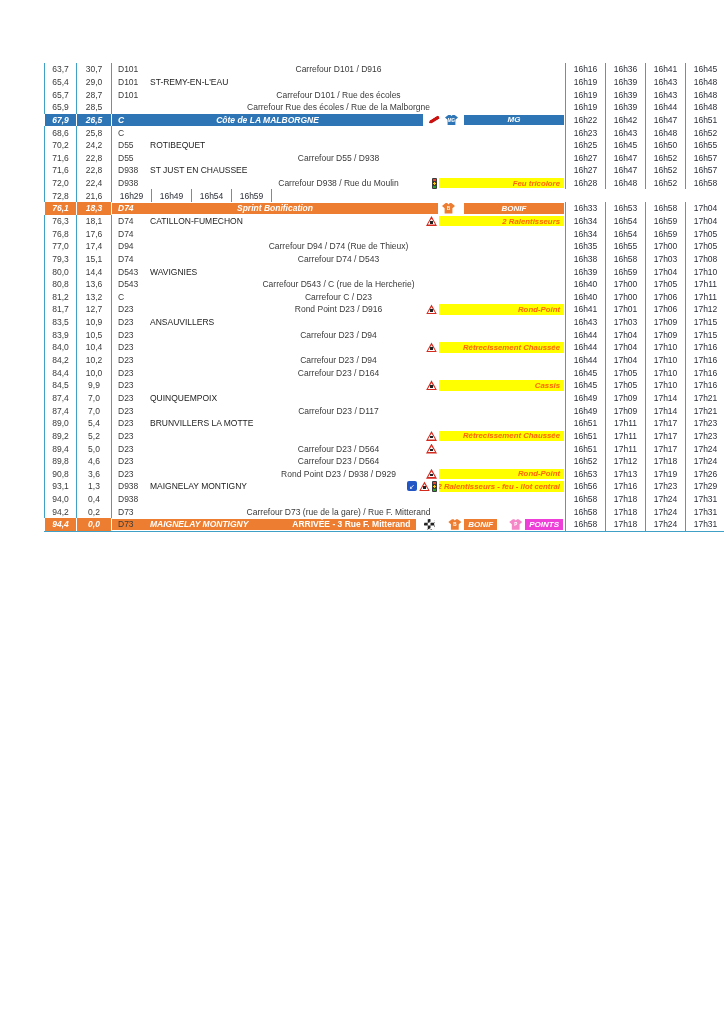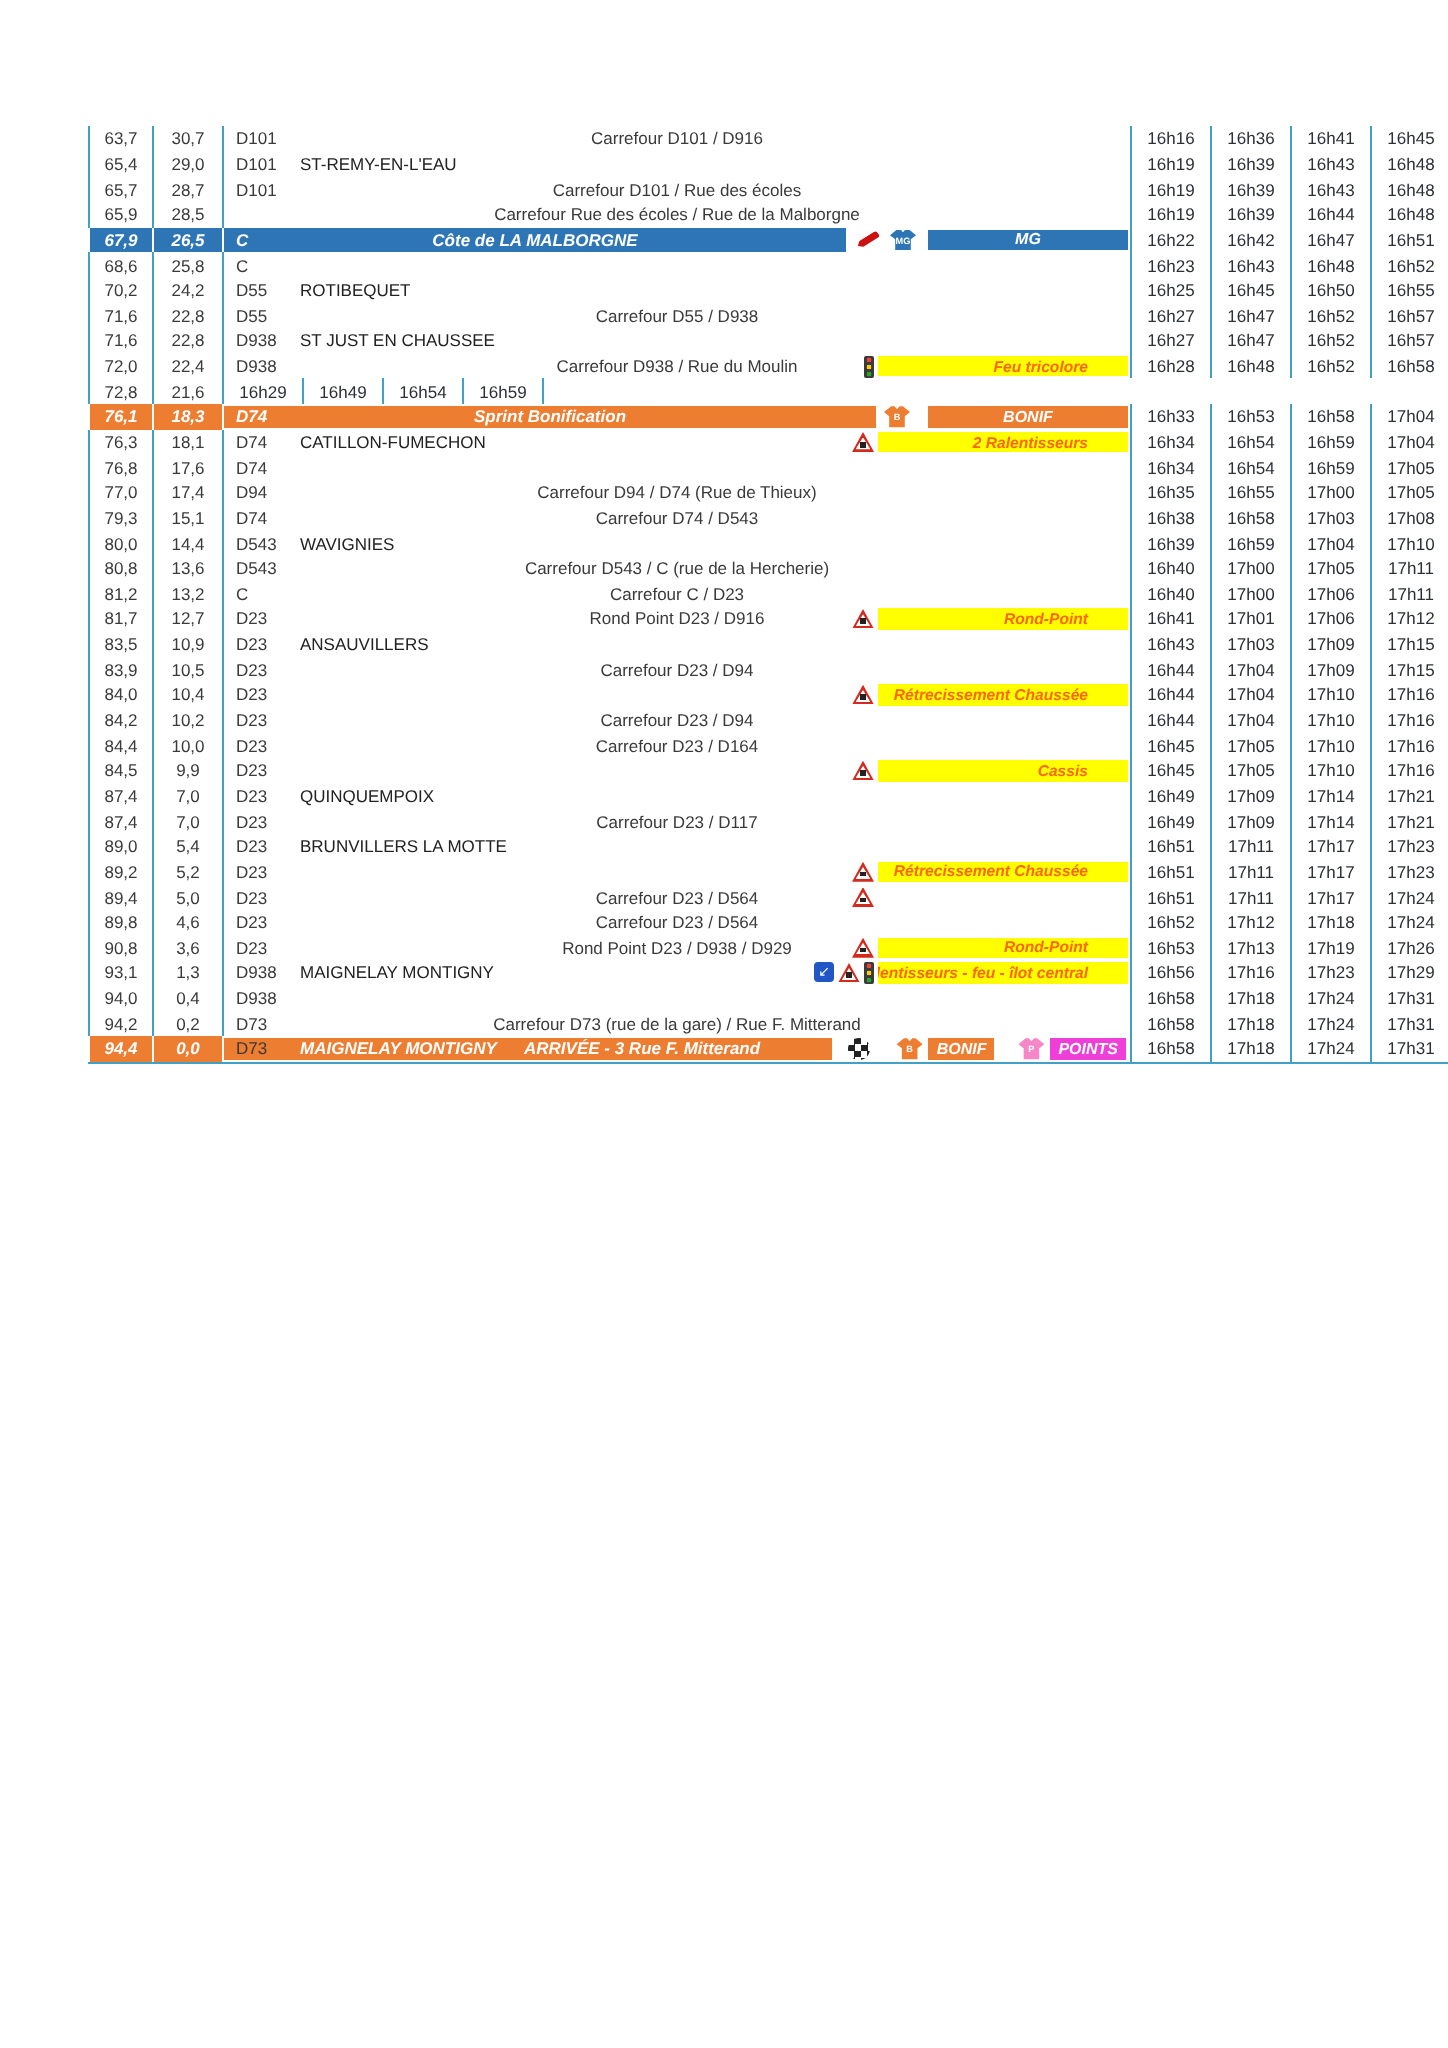--- a/index.html
+++ b/index.html
@@ -16,43 +16,43 @@
   .c1{width:33px;border-left:1.5px solid var(--grid);border-right:1.5px solid var(--grid);}
   .c2{width:35px;border-right:1.5px solid var(--grid);}
   .desc{width:454px;border-right:1.5px solid var(--grid);position:relative;display:flex;align-items:center;}
   .t{width:40px;border-right:1.5px solid var(--grid);color:var(--time);}
   .road{position:absolute;left:6px;width:32px;white-space:nowrap;}
   .place{position:absolute;left:38px;white-space:nowrap;color:#222;}
   .junction{position:absolute;left:0;right:0;text-align:center;white-space:nowrap;}
   .icons{position:absolute;right:128px;top:0;bottom:0;display:flex;align-items:center;gap:2px;}
   .note{position:absolute;right:1px;top:1px;bottom:1px;width:125px;background:var(--note-bg);
     color:var(--note-tx);font-weight:bold;font-style:italic;font-size:7.8px;
-    display:flex;align-items:center;justify-content:flex-end;padding-right:20px;white-space:nowrap;overflow:hidden;}
+    display:flex;align-items:center;justify-content:flex-end;padding-right:4px;white-space:nowrap;overflow:hidden;}
   
   .row.special .c1,.row.special .c2{font-weight:bold;font-style:italic;color:#fff;border-color:#fff;}
   .row.climb .c1,.row.climb .c2{background:var(--blue);}
   .row.sprint .c1,.row.sprint .c2,.row.finish .c1,.row.finish .c2{background:var(--orange);}
   .bar{position:absolute;left:0;top:0.7px;bottom:0.7px;display:flex;align-items:center;}
   .bar-climb{width:311px;background:var(--blue);}
   .bar-sprint{width:326px;background:var(--orange);}
   .bar-title{position:absolute;left:0;right:0;text-align:center;color:#fff;
     font-weight:bold;font-style:italic;white-space:nowrap;}
   .bar .road{color:#fff;font-weight:bold;font-style:italic;}
   .icons-climb{position:absolute;left:315px;top:0;bottom:0;display:flex;align-items:center;gap:5px;}
   .icons-sprint{position:absolute;left:330px;top:0;bottom:0;display:flex;align-items:center;}
   .badge{position:absolute;right:1px;top:1px;bottom:1px;width:100px;display:flex;align-items:center;
     justify-content:center;color:#fff;font-weight:bold;font-style:italic;font-size:8px;}
   .badge.mg{background:var(--blue);} .badge.bonif{background:var(--orange);}
   
   .finish-desc{padding-right:2px;}
   .bar-finish{position:relative;flex:1 1 auto;align-self:stretch;margin:0.7px 0;background:var(--orange);
     display:flex;align-items:center;}
   .finish-place{position:absolute;left:38px;color:#fff;font-weight:bold;font-style:italic;white-space:nowrap;}
-  .finish-title{position:absolute;left:150px;right:6px;text-align:left;color:#fff;
-    font-weight:bold;font-style:italic;white-space:nowrap;}
+  .finish-title{position:absolute;left:150px;right:6px;text-align:right;color:#fff;
+    font-weight:bold;white-space:nowrap;}
   .inline-badge{height:10.5px;display:flex;align-items:center;justify-content:center;color:#fff;
     font-weight:bold;font-style:italic;font-size:8px;padding:0 4px;white-space:nowrap;}
   .ml3{margin-left:3px}.ml12{margin-left:12px}.ml7{margin-left:7px}
   
   .ic-tri{width:11px;height:10px;background:#d42a1e;clip-path:polygon(50% 0,100% 100%,0 100%);position:relative;flex:none;}
   .ic-tri::before{content:"";position:absolute;left:1.8px;right:1.8px;top:2.6px;bottom:1.4px;background:#fff;
     clip-path:polygon(50% 0,100% 100%,0 100%);}
   .ic-tri::after{content:"";position:absolute;left:4px;top:5px;width:3px;height:2.6px;background:#222;}
   .ic-light{width:5px;height:11px;flex:none;border-radius:1px;background-color:#3a3a3a;
     background-image:radial-gradient(circle at 50% 18%,#e43 0 1.1px,transparent 1.3px),

